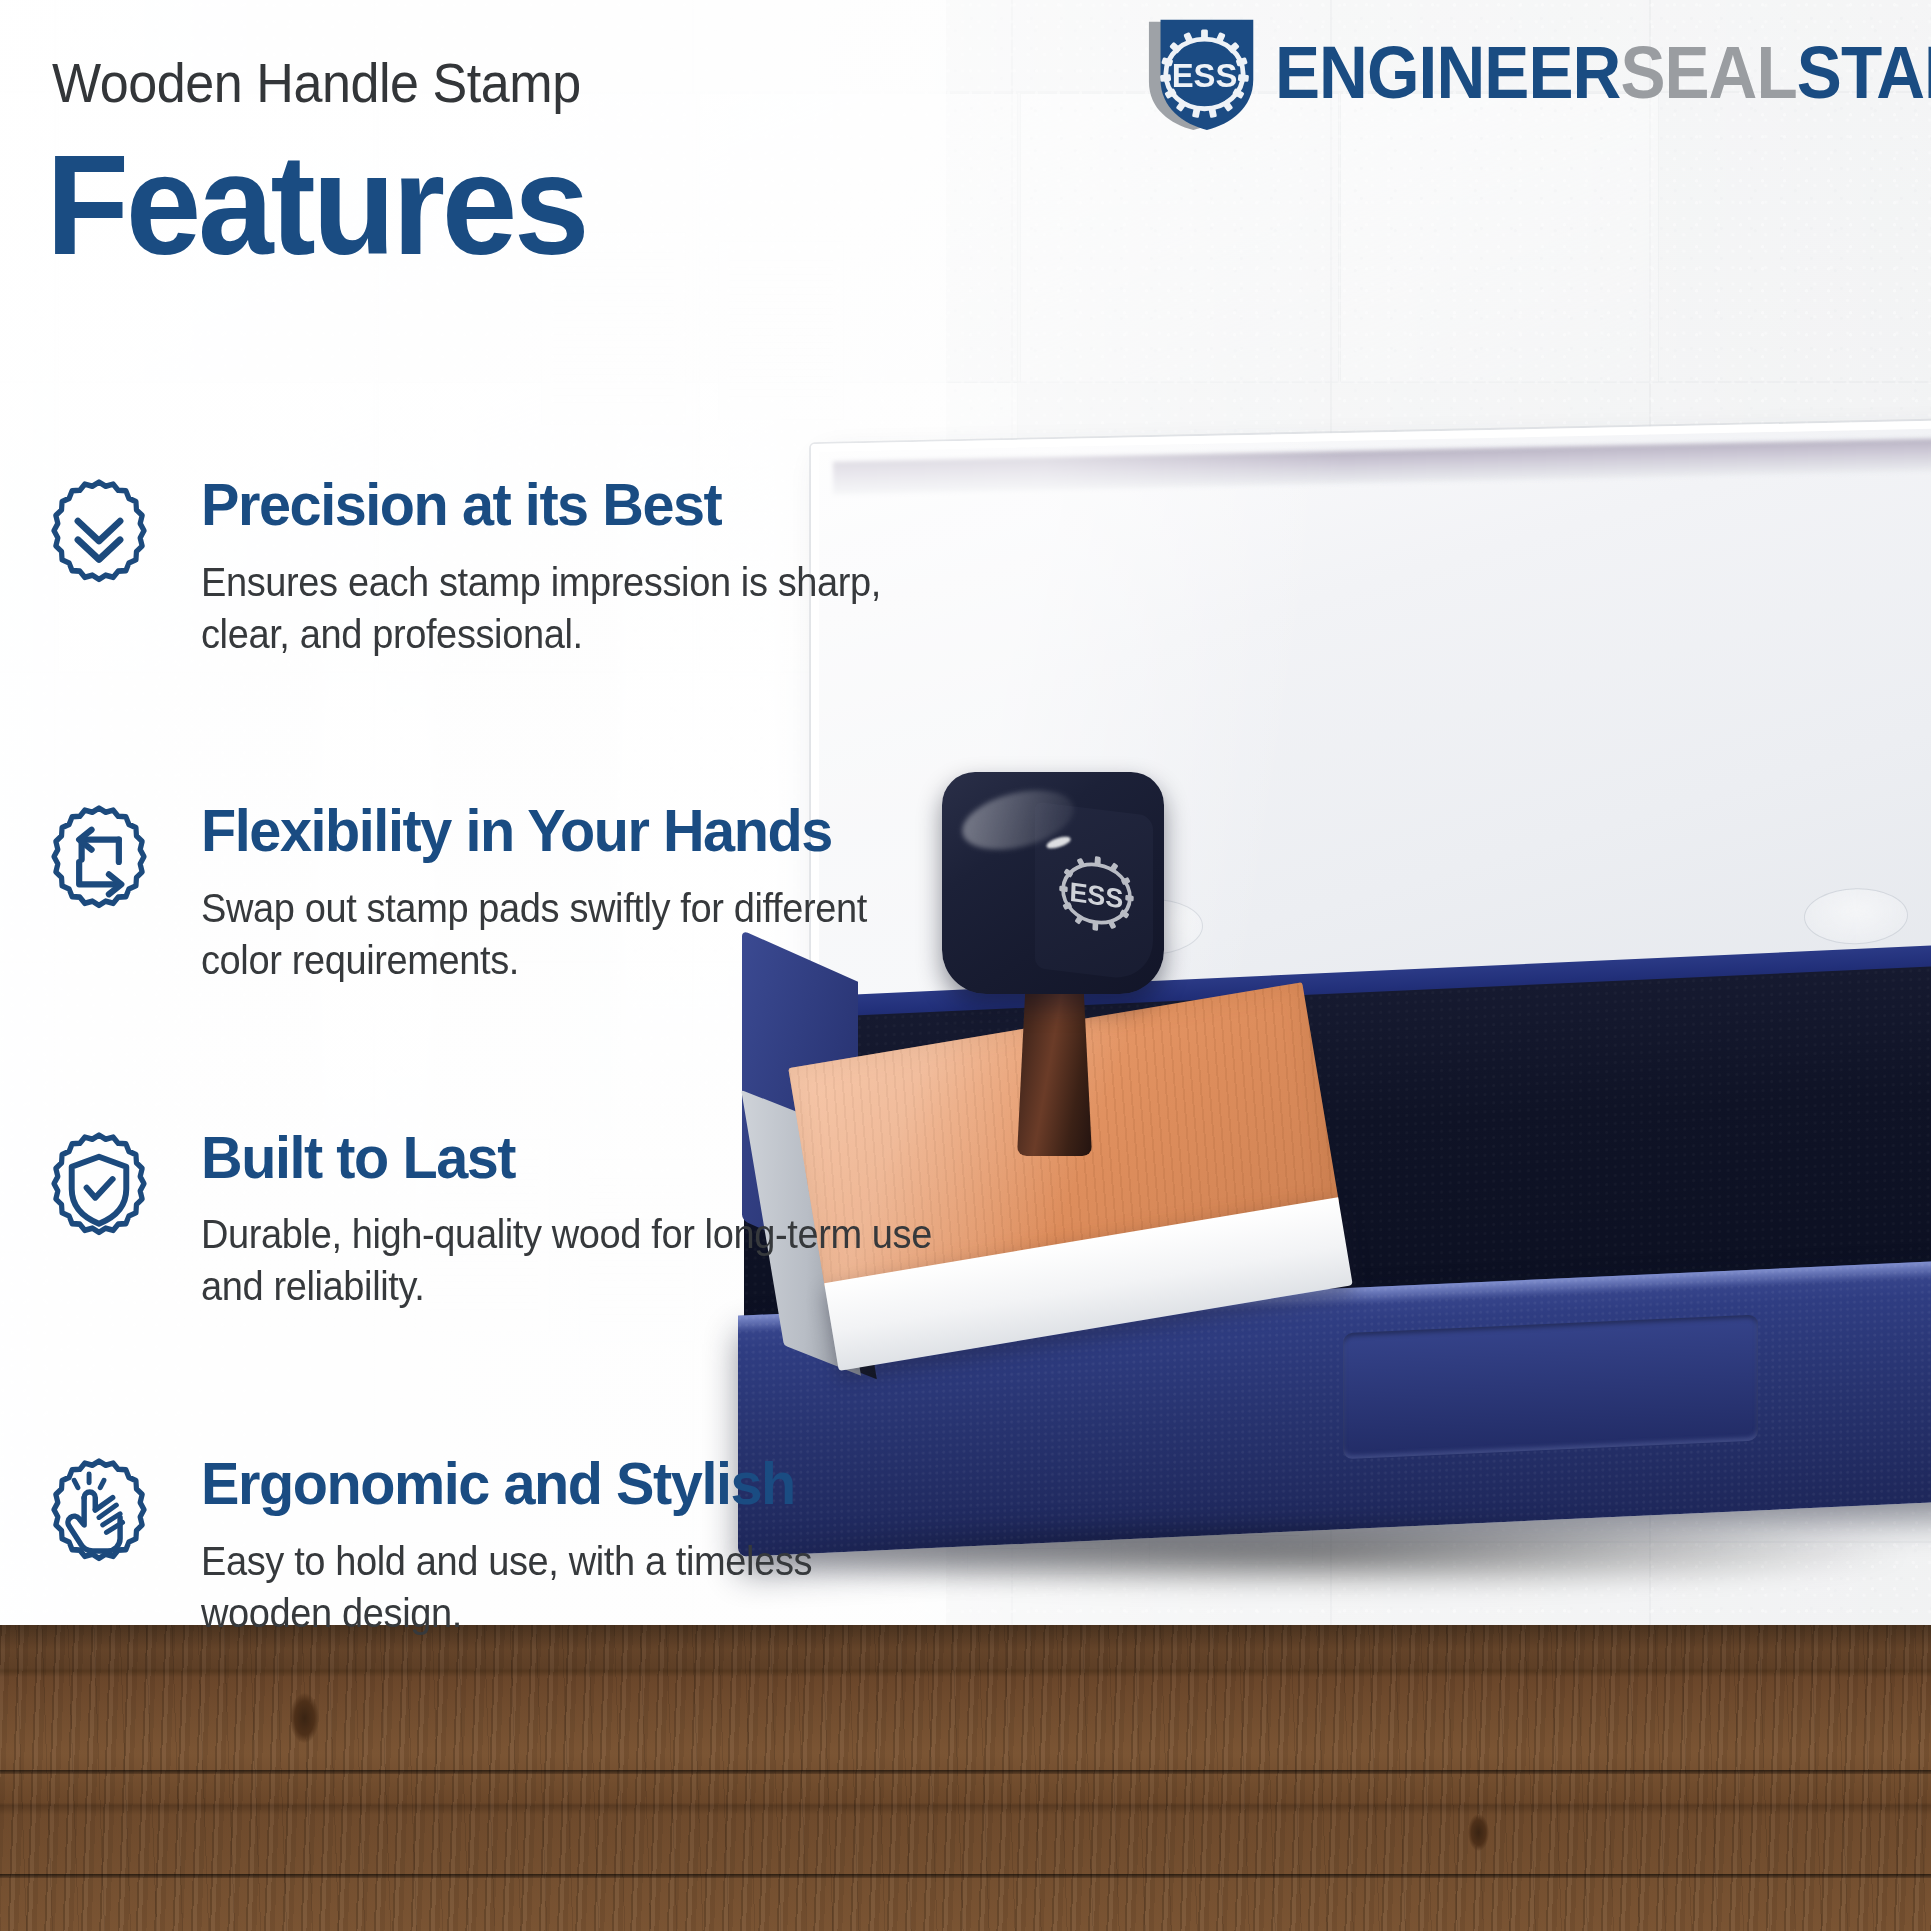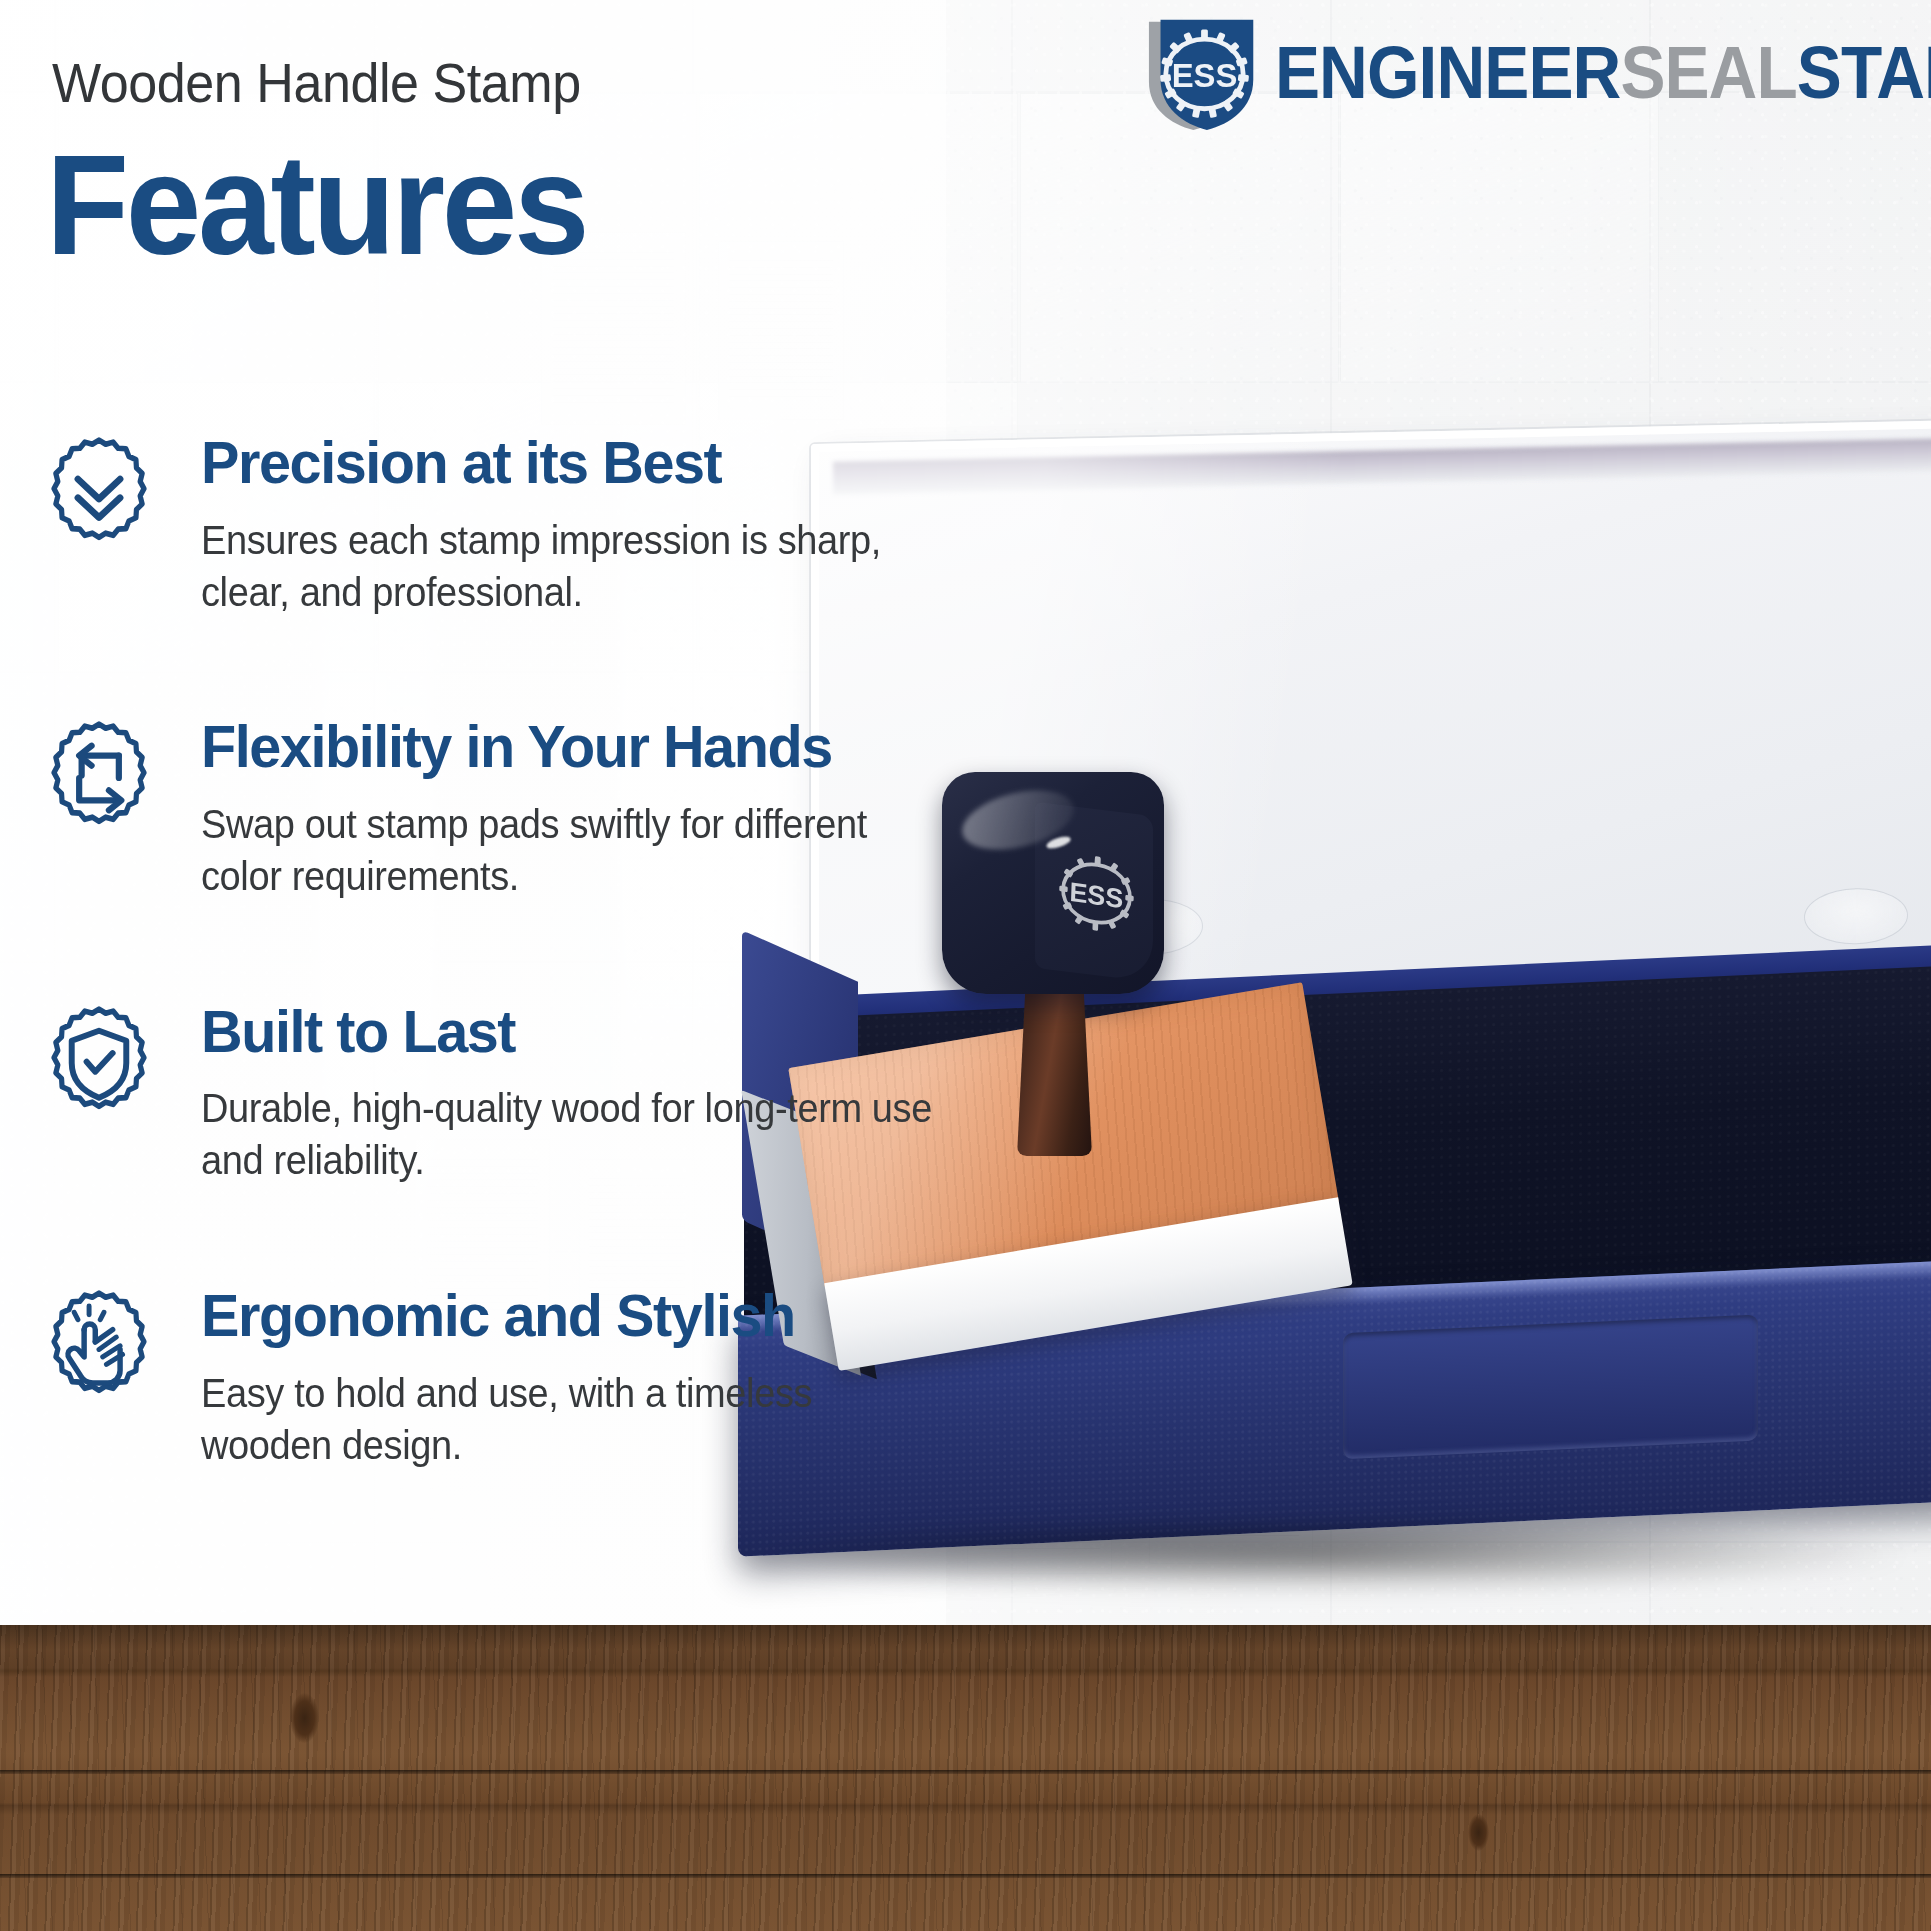--- a/index.html
+++ b/index.html
@@ -125,21 +125,21 @@
     display:flex; align-items:center; margin-left:13.5px;
     font-weight:700; letter-spacing:-1px; font-size:75px; line-height:1;
     transform:scaleX(.90); transform-origin:left center;
   }
   .lw-a { color:#1a4c82; }
   .lw-b { color:#9a9da1; }
   .lw-c { color:#1a4c82; }
 
   
   .features { position:absolute; left:0; top:438px; width:1004px; }
-  .feature { position:relative; min-height:290px; padding-left:201px; }
+  .feature { position:relative; min-height:290px; padding-left:201px;margin-top:42px; }
   .f-icon { position:absolute; left:37px; top:0; width:124px; height:124px; }
   .f-icon svg { display:block; width:124px; height:124px; }
   .f-title {
     font-size:60px; font-weight:700; color:#1a4c82;
     letter-spacing:-1.5px; line-height:1.04; white-space:nowrap;
     transform:scaleX(.96); transform-origin:left center;
     margin-top:-5.8px;
   }
   .f-desc {
     margin-top:19.3px; font-size:40px; font-weight:400; color:#36393c;

